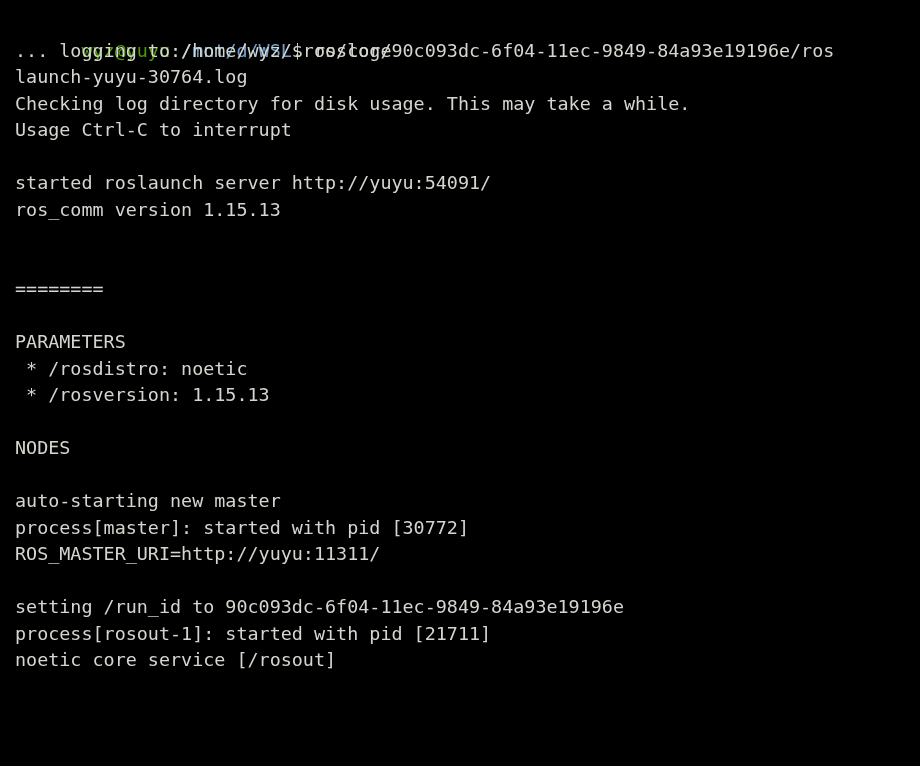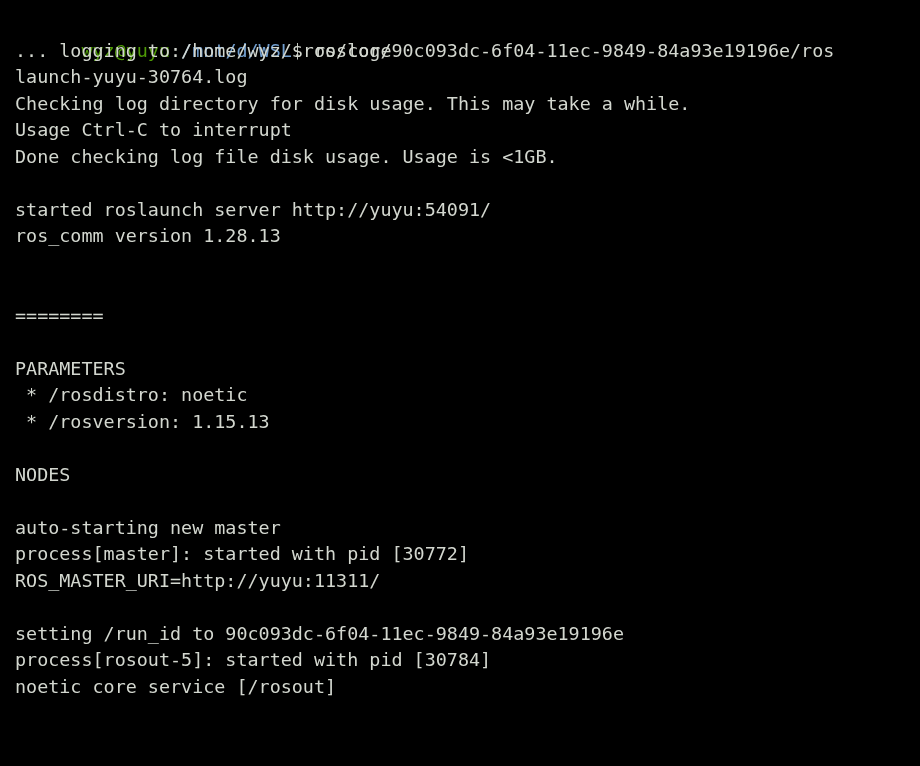--- a/index.html
+++ b/index.html
@@ -50,36 +50,35 @@
   <div class="screen">
 
     <div class="line">
       <span class="seg-user">wyz@yuyu</span><span class="seg-punct">:</span><span class="seg-path">/mnt/d/WSL</span><span class="seg-plain">$</span><span class="seg-plain"> roscore</span>
     </div>
 
     <div class="line">... logging to /home/wyz/.ros/log/90c093dc-6f04-11ec-9849-84a93e19196e/ros</div>
     <div class="line">launch-yuyu-30764.log</div>
     <div class="line">Checking log directory for disk usage. This may take a while.</div>
     <div class="line">Usage Ctrl-C to interrupt</div>
-    <div class="line">Done checking log file disk usage. Usage is &lt;1GB.</div>
     <div class="line blank"></div>
     <div class="line">started roslaunch server http://yuyu:54091/</div>
-    <div class="line">ros_comm version 1.28.13</div>
+    <div class="line">ros_comm version 1.15.13</div>
     <div class="line blank"></div>
     <div class="line blank"></div>
     <div class="line">========</div>
     <div class="line blank"></div>
     <div class="line">PARAMETERS</div>
     <div class="line"> * /rosdistro: noetic</div>
     <div class="line"> * /rosversion: 1.15.13</div>
     <div class="line blank"></div>
     <div class="line">NODES</div>
     <div class="line blank"></div>
     <div class="line">auto-starting new master</div>
     <div class="line">process[master]: started with pid [30772]</div>
     <div class="line">ROS_MASTER_URI=http://yuyu:11311/</div>
     <div class="line blank"></div>
     <div class="line">setting /run_id to 90c093dc-6f04-11ec-9849-84a93e19196e</div>
-    <div class="line">process[rosout-5]: started with pid [30784]</div>
+    <div class="line">process[rosout-1]: started with pid [21711]</div>
     <div class="line">noetic core service [/rosout]</div>
 
   </div>
 </div>
 
 </body></html>

